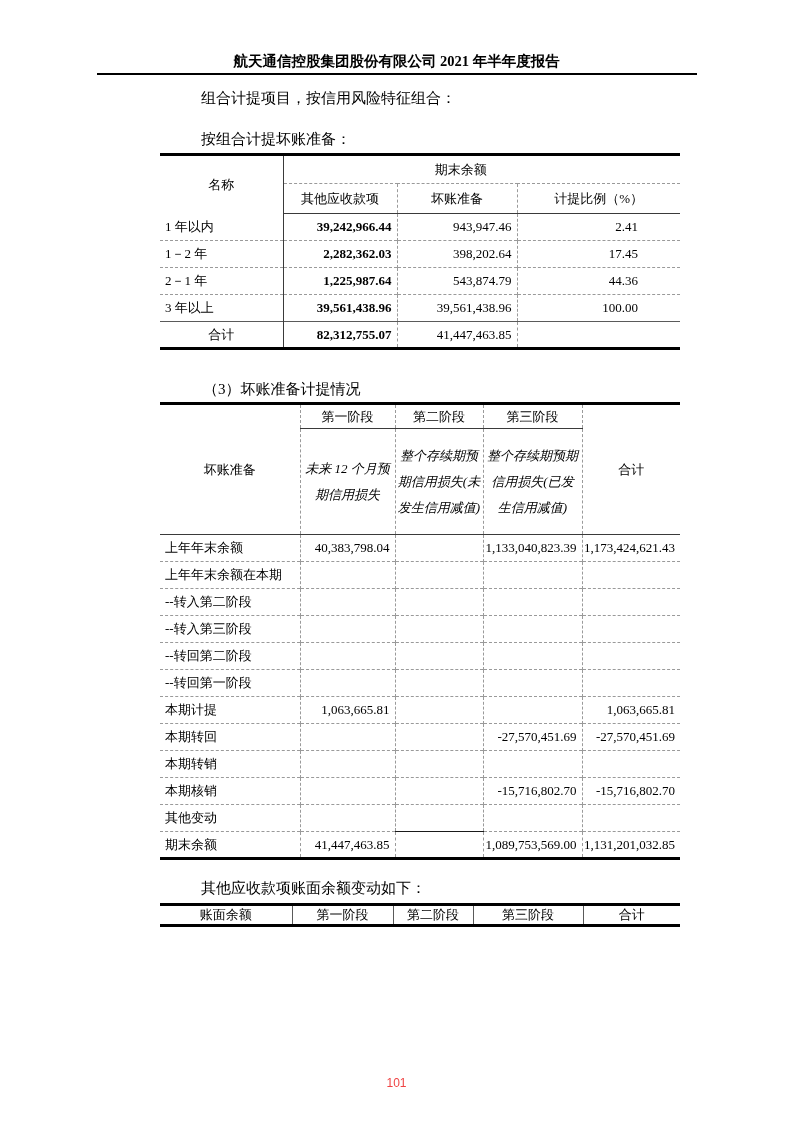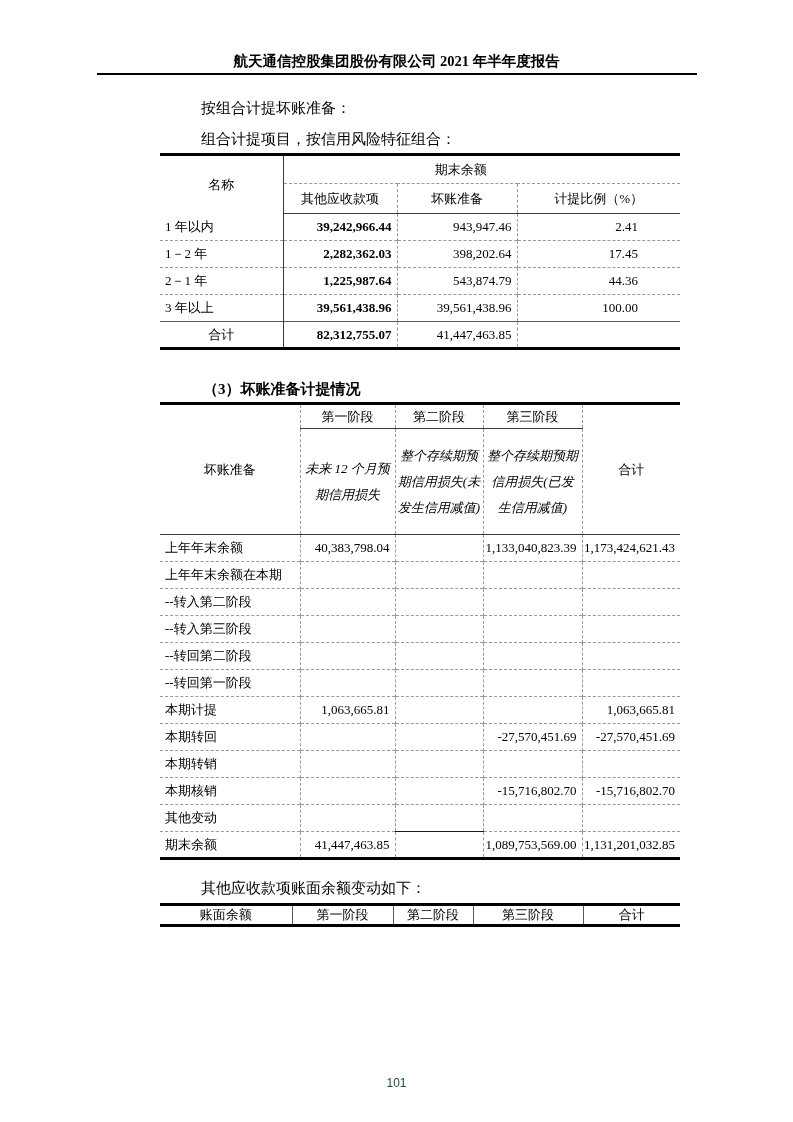--- a/index.html
+++ b/index.html
@@ -28,21 +28,21 @@
     margin: 3px auto 0;
     border-top: 2px solid #000;
   }
   
   .para {
     font-size: 15px;
     line-height: 16px;
   }
   .p1 { margin: 25px 0 0 201px; }
   .p2 { margin: 15px 0 0 201px; }
-  .h3 { margin: 31px 0 0 203px; font-weight: bold; font-size: 15px; line-height: 17px; }
+  .h3 { margin: 31px 0 0 203px; font-weight: normal; font-size: 15px; line-height: 17px; }
   .p3 { margin: 20px 0 0 201px; }
   
   table {
     border-collapse: collapse;
     table-layout: fixed;
     width: 520px;
     margin-left: 160px;
     font-size: 13px;
   }
   th { font-weight: normal; text-align: center; vertical-align: middle; }
@@ -90,33 +90,33 @@
 
   
   .page-number {
     position: absolute;
     bottom: 32px;
     left: 0;
     width: 100%;
     text-align: center;
     font-family: "Liberation Sans", "DejaVu Sans", sans-serif;
     font-size: 12px;
-    color: #14532d;
+    color: #ef4444;
   }
 </style>
 </head>
 <body>
 
 <div class="page">
 
   <div class="doc-title">航天通信控股集团股份有限公司 2021 年半年度报告</div>
   <div class="header-rule"></div>
 
+  <p class="para p2">组合计提项目，按信用风险特征组合：</p>
   <p class="para p1">按组合计提坏账准备：</p>
-  <p class="para p2">组合计提项目，按信用风险特征组合：</p>
 
   <table class="t1">
     <colgroup>
       <col style="width:123px">
         <col style="width:114px">
         <col style="width:120px">
         <col style="width:163px">
     </colgroup>
     <thead>
       <tr class="h1">

